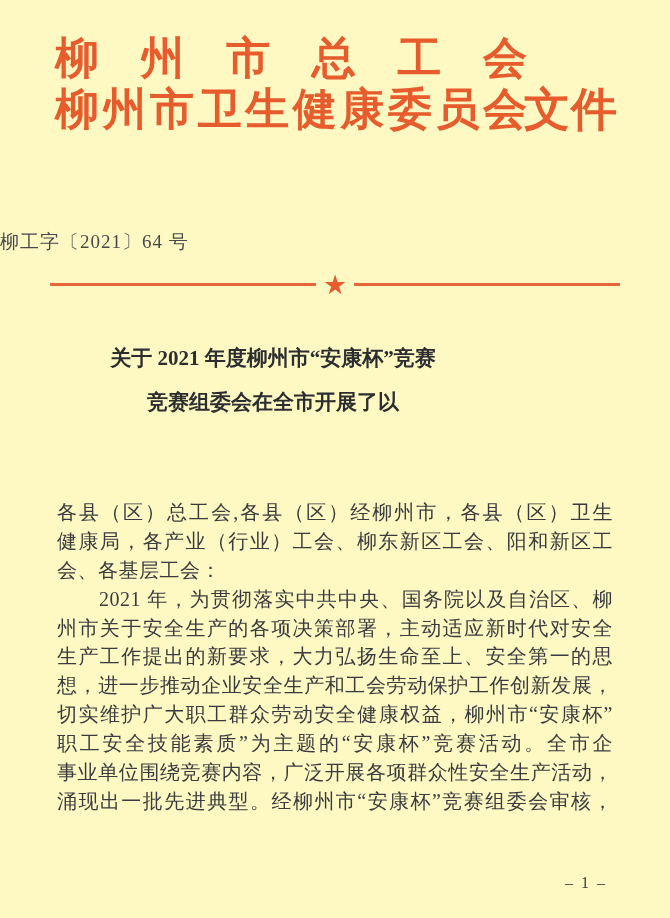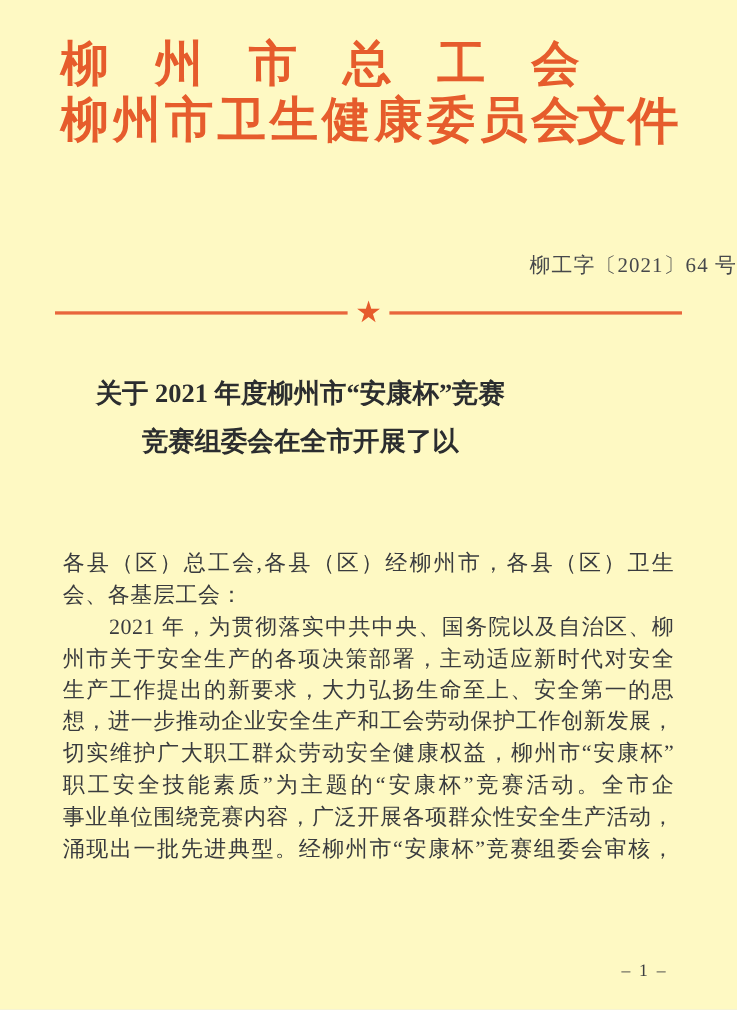--- a/index.html
+++ b/index.html
@@ -23,38 +23,38 @@
     white-space:nowrap;
   }
   .doc-type{
     position:absolute;left:524px;top:84px;
     font-size:46px;line-height:52px;font-weight:bold;
     color:#e65c2c;letter-spacing:1px;white-space:nowrap;text-align:right;
   }
   
   .doc-number{
     position:absolute;top:230px;left:0;width:670px;
-    text-align:right;font-size:19px;line-height:24px;
+    text-align:left;font-size:19px;line-height:24px;
     color:#46484b;letter-spacing:1px;
   }
   
   .star-divider{
     position:absolute;left:50px;top:270px;width:570px;height:28px;
     display:flex;align-items:center;
   }
   .divider-seg{flex:1;height:3px;background:#e8663c;}
   .star{
     font-size:27px;line-height:1;color:#e65c2c;
     margin:0 7px;font-family:"DejaVu Sans",sans-serif;
   }
   
   .doc-title{
     position:absolute;top:336px;left:0;width:546px;
     text-align:center;color:#2b2d2f;
-    font-weight:bold;font-size:24px;line-height:44px;
+    font-weight:bold;font-size:21px;line-height:44px;
   }
   
   .body-block{
     position:absolute;top:498px;left:57px;width:556px;
     font-size:20px;line-height:28.9px;color:#393b3e;
     letter-spacing:0.5px;
   }
   .b-line{
     text-align:justify;text-align-last:justify;
     white-space:nowrap;height:28.9px;overflow:visible;
@@ -87,20 +87,21 @@
     <div class="divider-seg"></div>
   </div>
 
   <div class="doc-title">
     <div>关于 2021 年度柳州市“安康杯”竞赛</div>
     <div>竞赛组委会在全市开展了以</div>
   </div>
 
   <div class="body-block">
     <div class="b-line">各县（区）总工会,各县（区）经柳州市，各县（区）卫生</div>
+    <div class="b-line">健康局，各产业（行业）工会、柳东新区工会、阳和新区工</div>
     <div class="b-line open">会、各基层工会：</div>
     <div class="b-line indent">2021 年，为贯彻落实中共中央、国务院以及自治区、柳</div>
     <div class="b-line">州市关于安全生产的各项决策部署，主动适应新时代对安全</div>
     <div class="b-line">生产工作提出的新要求，大力弘扬生命至上、安全第一的思</div>
     <div class="b-line">想，进一步推动企业安全生产和工会劳动保护工作创新发展，</div>
     <div class="b-line">切实维护广大职工群众劳动安全健康权益，柳州市“安康杯”</div>
     <div class="b-line">职工安全技能素质”为主题的“安康杯”竞赛活动。全市企</div>
     <div class="b-line">事业单位围绕竞赛内容，广泛开展各项群众性安全生产活动，</div>
     <div class="b-line">涌现出一批先进典型。经柳州市“安康杯”竞赛组委会审核，</div>
   </div>

